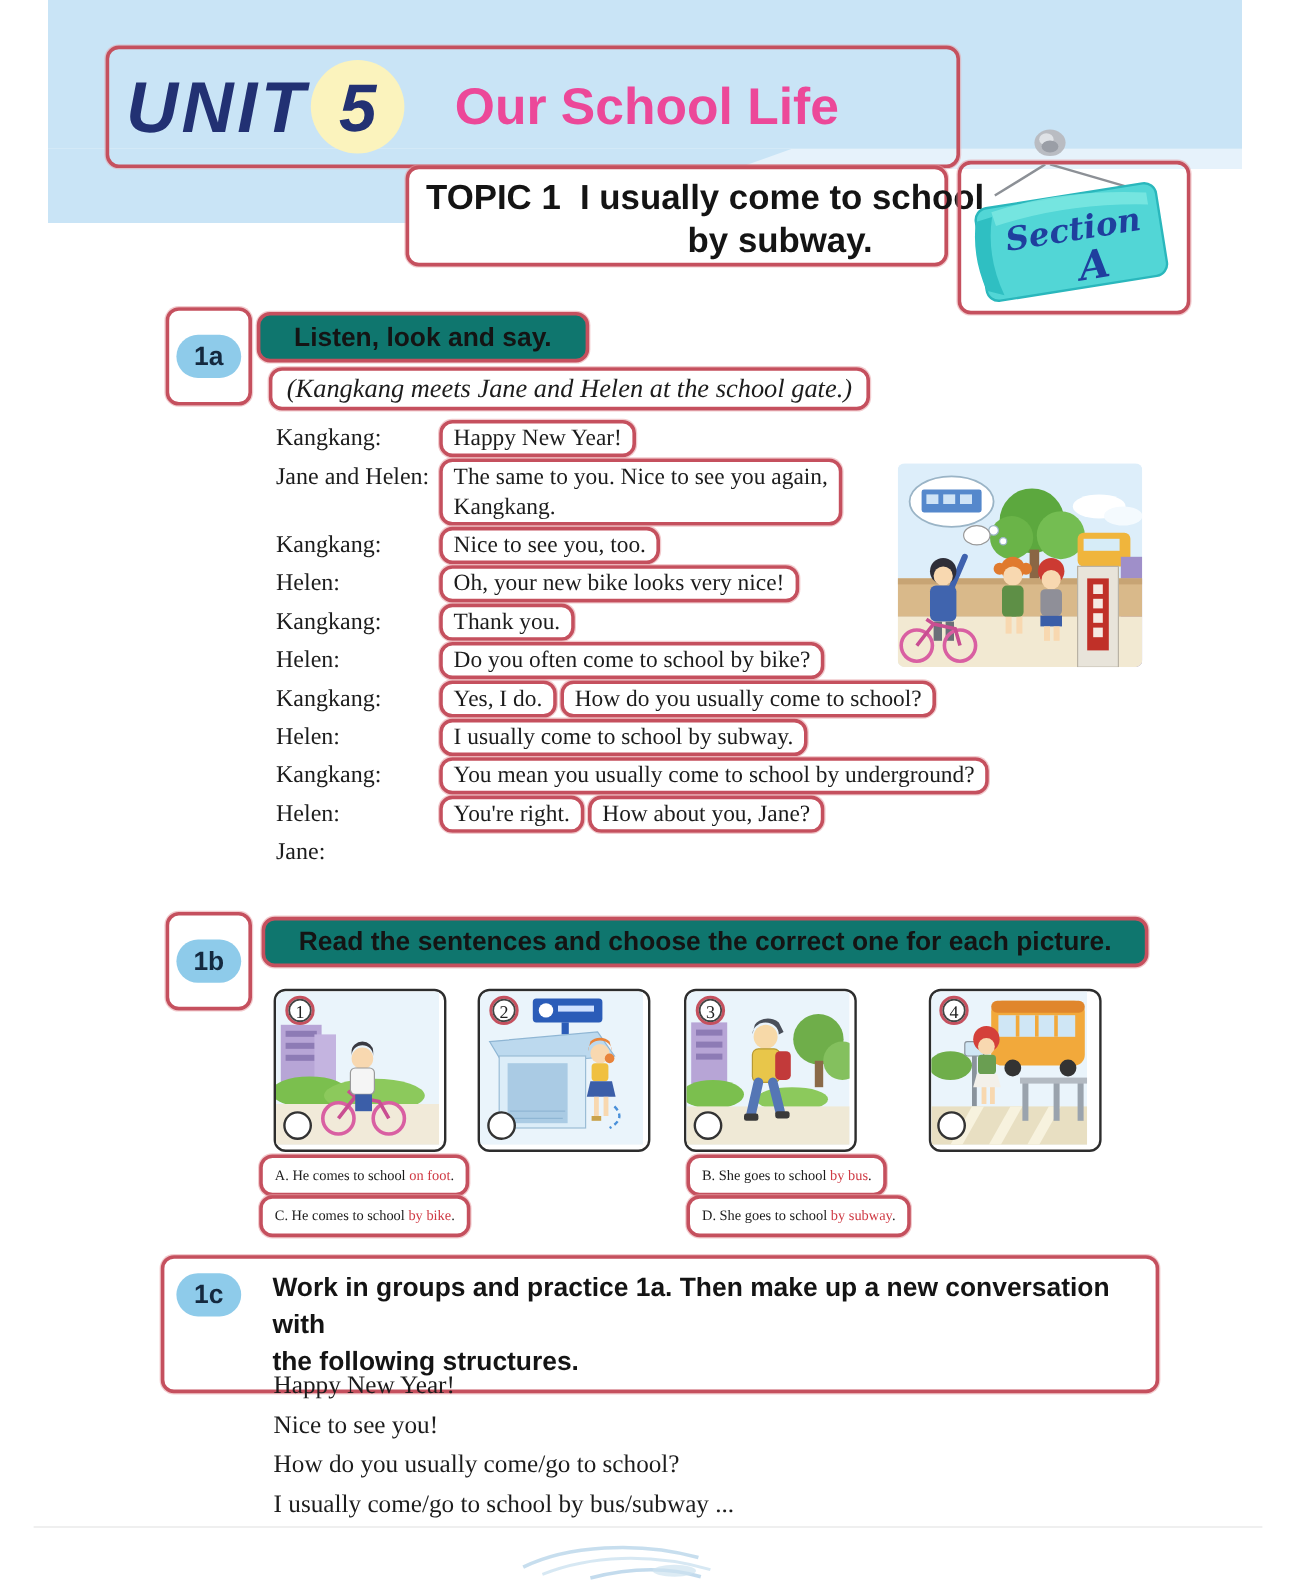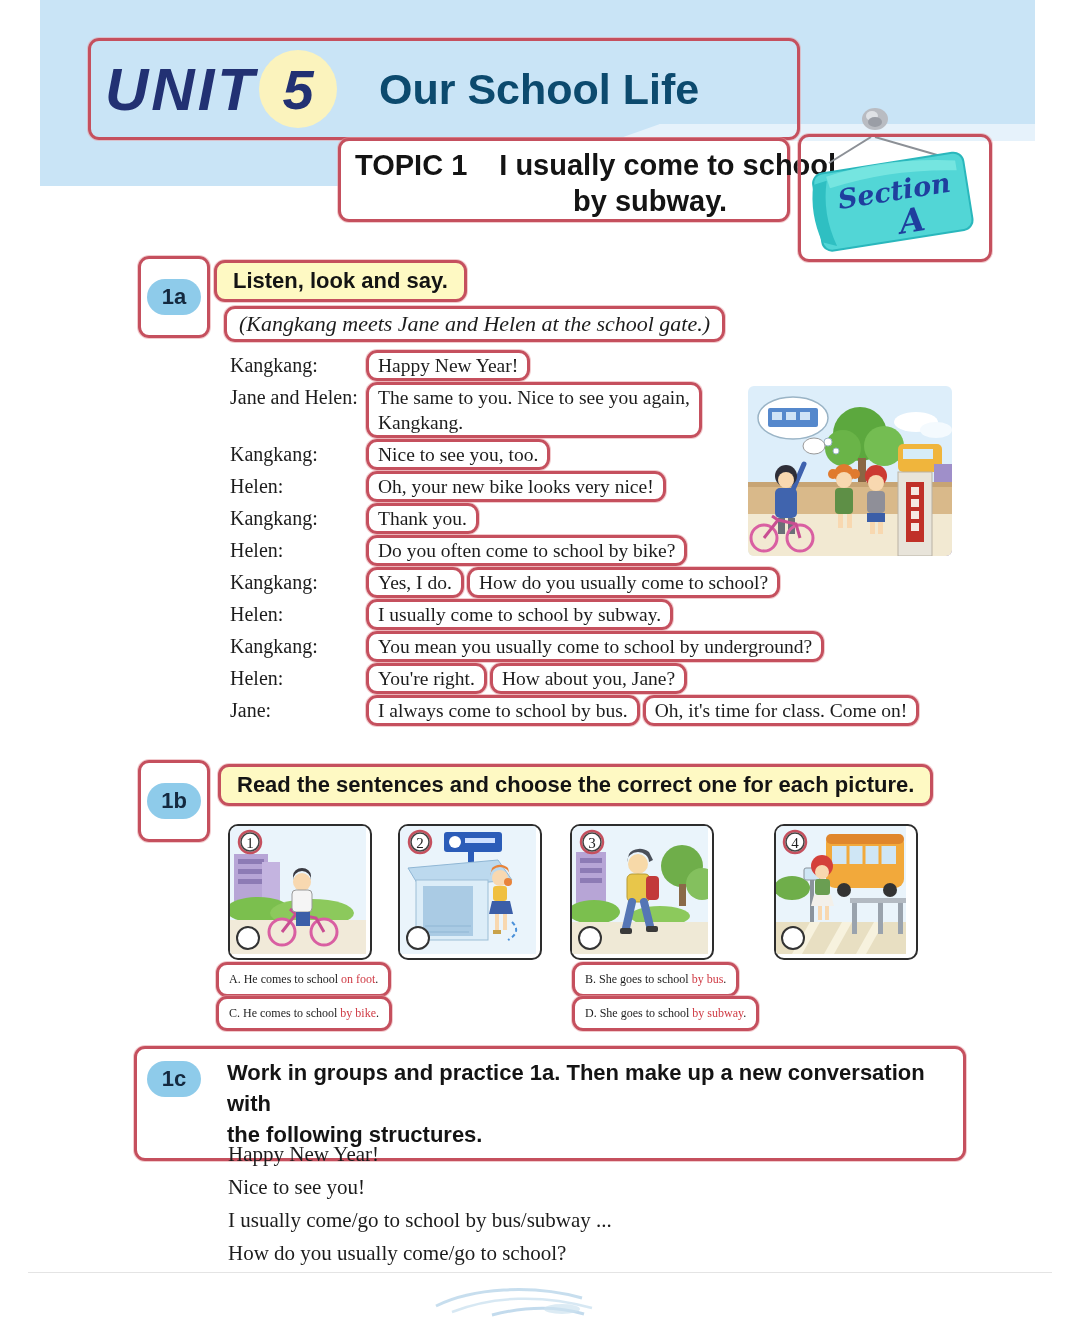--- a/index.html
+++ b/index.html
@@ -32,43 +32,43 @@
   .unit-circle{
     width:78px;height:78px;border-radius:50%;background:#fbf3bd;margin-left:2px;
     display:flex;align-items:center;justify-content:center;flex:0 0 78px;
   }
   .unit-number{
     font-family:"Liberation Sans",sans-serif;font-weight:bold;font-style:italic;
     font-size:56px;color:#223173;
   }
   .unit-title{
     font-family:"Liberation Sans",sans-serif;font-weight:bold;
-    font-size:43px;color:#0c4a6e;margin-left:42px;white-space:nowrap;
+    font-size:43px;color:#ec4899;margin-left:42px;white-space:nowrap;
   }
 
   
   .topic-box{left:338px;top:138px;width:452px;height:84px;background:#ffffff;
              padding:6px 10px 0 14px;box-sizing:border-box;}
-  .topic-line1{display:flex;gap:32px;font-family:"Liberation Sans",sans-serif;
+  .topic-line1{display:flex;gap:16px;font-family:"Liberation Sans",sans-serif;
                font-weight:bold;font-size:29px;color:#141414;line-height:36px;white-space:nowrap;}
   .topic-line2{padding-left:218px;font-family:"Liberation Sans",sans-serif;
                font-weight:bold;font-size:29px;color:#141414;line-height:36px;}
 
   
   .section-wrap{left:798px;top:134px;width:188px;height:122px;}
   .pushpin{left:856px;top:106px;width:38px;height:32px;}
 
   
   .badge-wrap{display:flex;align-items:center;justify-content:center;padding:20px 6px;}
   .badge{
     min-width:54px;height:36px;border-radius:18px;background:#8ecbea;
     display:flex;align-items:center;justify-content:center;
     font-family:"Liberation Sans",sans-serif;font-weight:bold;font-size:22px;color:#14293f;
   }
-  .heading-box{display:inline-block;padding:3px 16px;background:#fef9c3;}
+  .heading-box{display:inline-block;padding:3px 28px;background:#0f766e;}
   .heading-text{
     font-family:"Liberation Sans",sans-serif;font-weight:bold;font-size:22px;
     color:#141414;line-height:30px;white-space:nowrap;
   }
 
   
   .stage-box{display:inline-block;padding:2px 12px;}
   .stage-text{font-style:italic;font-size:22px;white-space:nowrap;font-family:Liberation Serif, serif;}
   .dialogue{left:230px;top:350px;width:800px;font-family:Liberation Serif, serif;}
   .dlg-row{display:flex;align-items:flex-start;margin-bottom:1px;}
@@ -218,24 +218,20 @@
   </div>
   <div class="dlg-row">
     <div class="dlg-speaker">Helen:</div>
     <div class="dlg-parts">
       <span class="dlg-box">You're right.</span>
       <span class="dlg-box">How about you, Jane?</span>
     </div>
   </div>
   <div class="dlg-row">
     <div class="dlg-speaker">Jane:</div>
-    <div class="dlg-parts">
-      <span class="dlg-box">I always come to school by bus.</span>
-      <span class="dlg-box">Oh, it's time for class. Come on!</span>
-    </div>
   </div>
 </div>
 
 <div class="abs illustration">
   <svg width="204" height="170" viewBox="0 0 204 170">
     <rect width="204" height="170" fill="#ddeefa"></rect>
     <ellipse cx="168" cy="36" rx="22" ry="10" fill="#ffffff"></ellipse>
     <ellipse cx="188" cy="44" rx="16" ry="8" fill="#f4fafe"></ellipse>
     <circle cx="112" cy="48" r="27" fill="#5ca83e"></circle>
     <circle cx="136" cy="60" r="20" fill="#74bd52"></circle>
@@ -420,22 +416,22 @@
 
 <div class="abs ann c-box">
   <span class="badge" style="margin-top:4px;">1c</span>
   <span class="c-text">Work in groups and practice 1a. Then make up a new conversation with
 the following structures.</span>
 </div>
 
 <div class="abs structures">
   <div>Happy New Year!</div>
   <div>Nice to see you!</div>
+  <div>How do you usually come/go to school?</div>
   <div>I usually come/go to school by bus/subway ...</div>
-  <div>How do you usually come/go to school?</div>
 </div>
 
 <div class="abs hairline"></div>
 <div class="abs swoosh">
   <svg width="170" height="38" viewBox="0 0 170 38">
     <path d="M4,24 C40,6 100,2 150,16" stroke="#b9d6ea" stroke-width="3" fill="none" opacity="0.8"></path>
     <path d="M20,30 C60,14 110,12 160,26" stroke="#cde2f0" stroke-width="2.5" fill="none" opacity="0.8"></path>
     <path d="M60,33 C95,24 125,24 152,32" stroke="#a9cce6" stroke-width="3" fill="none" opacity="0.7"></path>
     <ellipse cx="130" cy="27" rx="18" ry="5" fill="#cde2f0" opacity="0.7"></ellipse>
   </svg>

